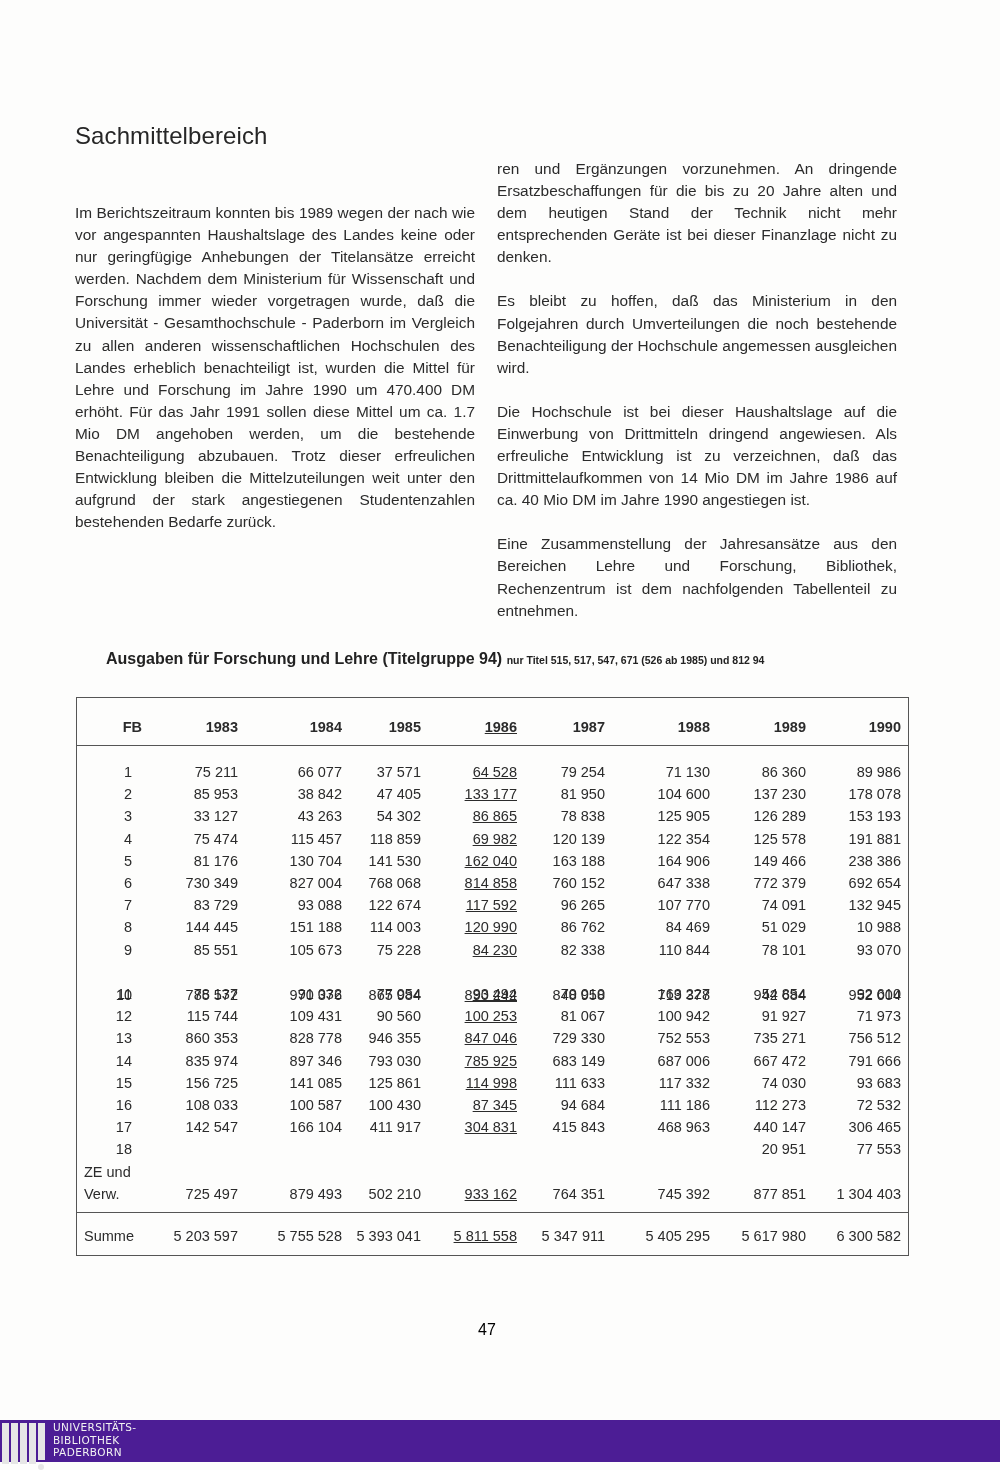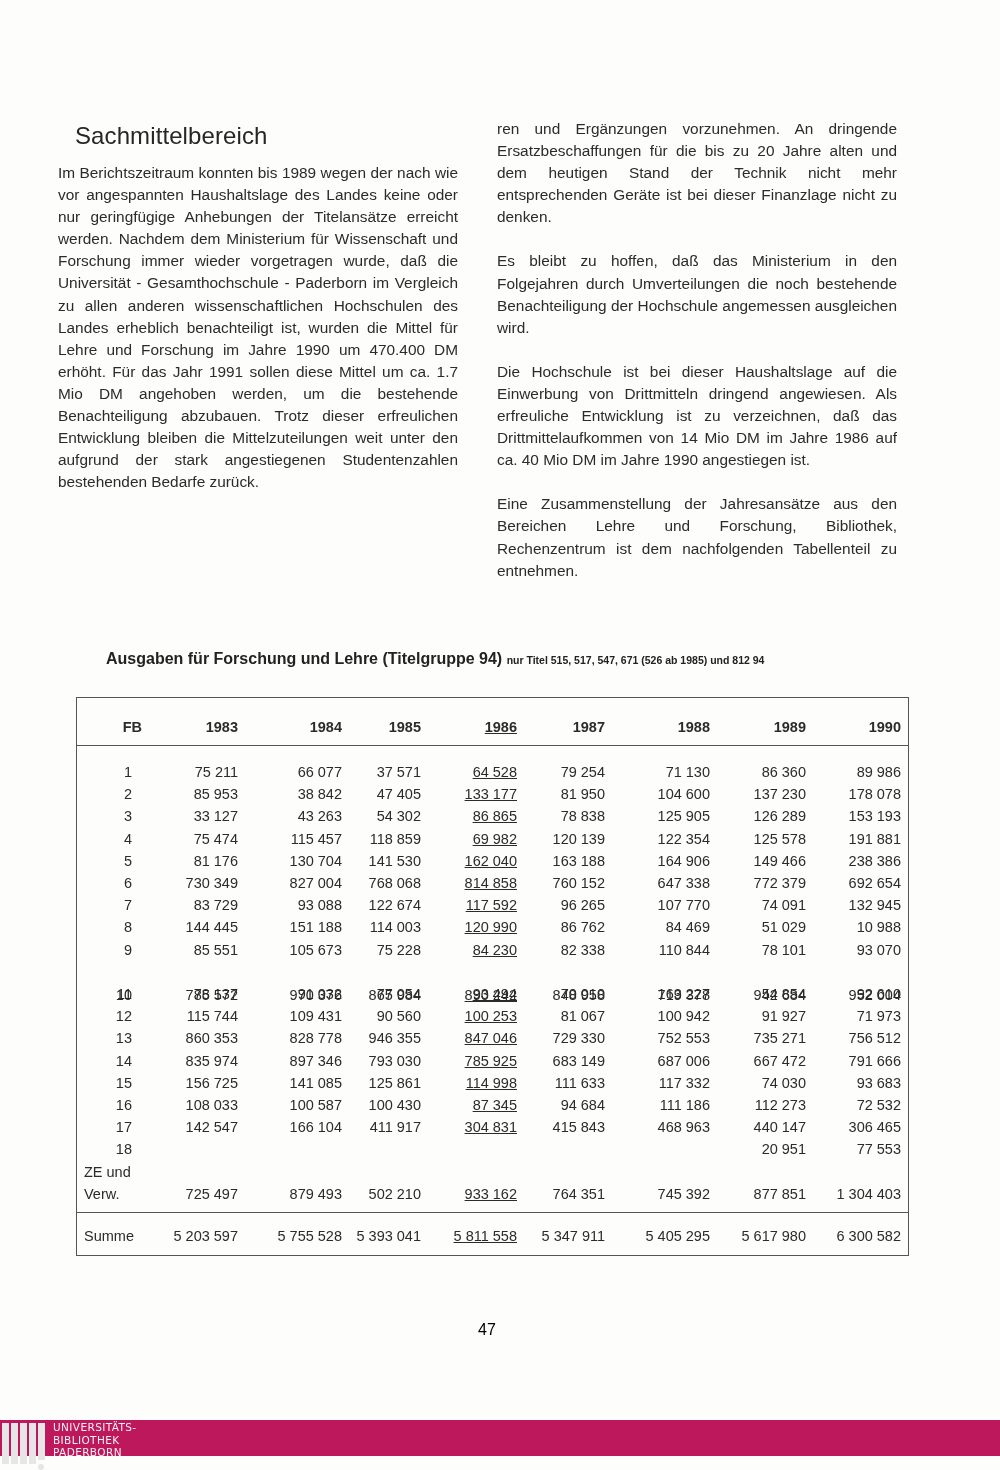--- a/index.html
+++ b/index.html
@@ -7,24 +7,24 @@
     width: 1000px; height: 1470px; position: relative; overflow: hidden;
     background: #fdfdfc; color: #2a2a2a;
     font-family: "Liberation Sans", "DejaVu Sans", sans-serif;
   }
   .heading {
     position: absolute; left: 75px; top: 106px;
     font-size: 24px; font-weight: normal; color: #262626; letter-spacing: 0.1px;
   }
   .col {
     position: absolute; width: 400px;
-    font-size: 15.4px; line-height: 22.1px; color: #2b2b2b;
+    font-size: 15.4px; line-height: 22.1px; color: #2b2b2b; margin-top: 40px;
   }
   .col p { margin: 0 0 22px 0; text-align: justify; text-align-last: left; }
-  .col-left { left: 58px; top: 162px; }
+  .col-left { left: 75px; top: 162px; }
   .col-right { left: 497px; top: 118px; }
   .table-title {
     position: absolute; left: 106px; top: 650px; white-space: nowrap;
     font-size: 16px; font-weight: bold; color: #222;
   }
   .table-title .small { font-size: 10.5px; font-weight: bold; }
   .table-box {
     position: absolute; left: 76px; top: 697px; width: 833px; height: 559px;
     border: 1.5px solid #555; box-sizing: border-box;
   }
@@ -40,21 +40,21 @@
   .c2 { left: 255px; width: 90px; }
   .c3 { left: 348px; width: 93px; text-decoration: underline; }
   .c4 { left: 448px; width: 81px; }
   .c5 { left: 540px; width: 94px; }
   .c6 { left: 640px; width: 90px; }
   .c7 { left: 730px; width: 95px; }
   .page-number {
     position: absolute; left: 478px; top: 1321px; font-size: 16px; color: #000000;
   }
   .footer {
-    position: absolute; left: 0; top: 1420px; width: 1000px; height: 36px; background: #be185d; text-decoration: underline;
+    position: absolute; left: 0; top: 1420px; width: 1000px; height: 42px; background: #4c1d95; text-decoration: underline;
   }
   .logo-bars { position: absolute; left: 0; top: 0; width: 50px; height: 50px; }
   .logo-bars i { position: absolute; top: 3px; width: 7px; height: 41px; background: #e6e6e6; }
   .logo-dot { position: absolute; left: 38px; top: 44px; width: 6px; height: 6px; border-radius: 50%; background: #e6e6e6; }
   .logo-text {
     position: absolute; left: 53px; top: 1px; font-family: "DejaVu Sans", sans-serif;
     font-size: 10.5px; line-height: 12.5px; color: #f2f2f2; letter-spacing: 0.4px;
   }
 </style>
 </head>

